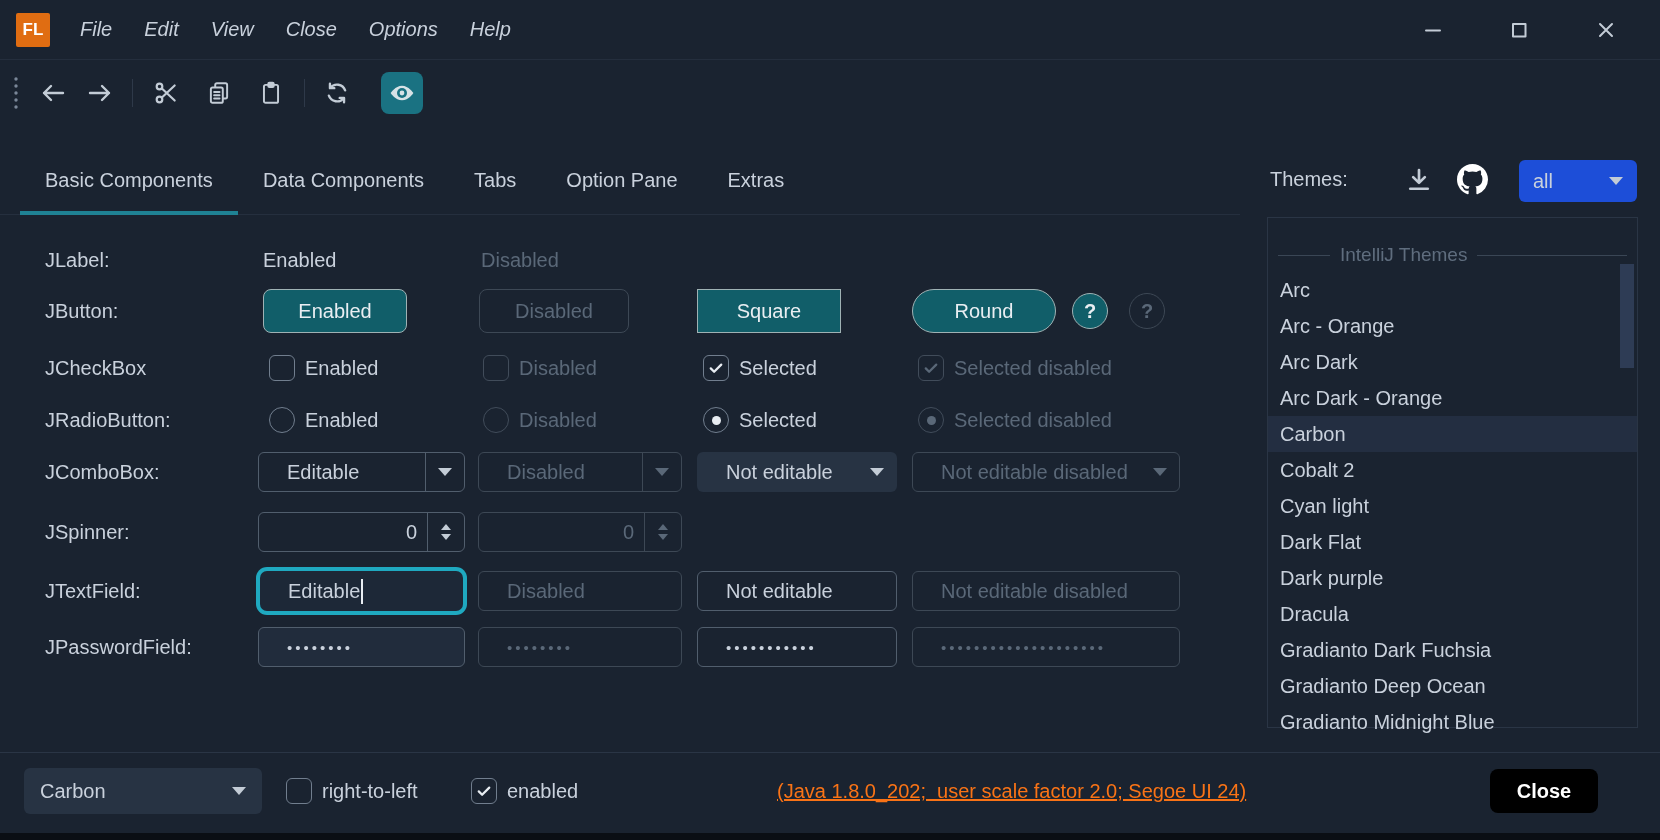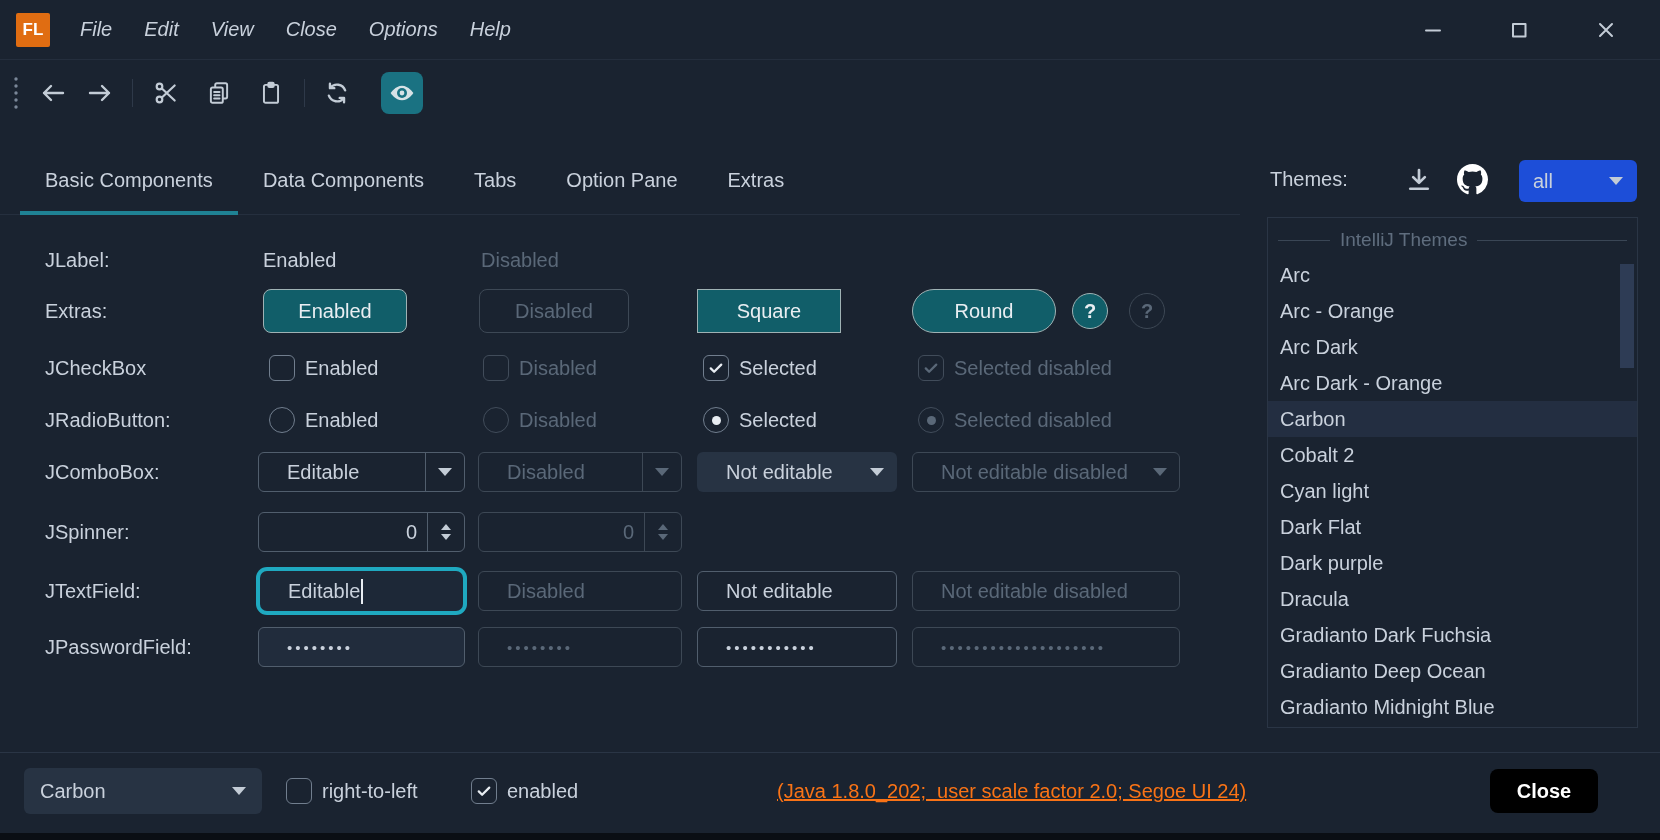--- a/index.html
+++ b/index.html
@@ -42,21 +42,21 @@
 
   .tri-down{width:0;height:0;border-left:7px solid transparent;border-right:7px solid transparent;border-top:8px solid #C3CCD6;}
   .tri-down.dim{border-top-color:#5A6878;}
   .tri-up-s{width:0;height:0;border-left:5px solid transparent;border-right:5px solid transparent;border-bottom:6px solid #C3CCD6;}
   .tri-down-s{width:0;height:0;border-left:5px solid transparent;border-right:5px solid transparent;border-top:6px solid #C3CCD6;}
   .dim .tri-up-s{border-bottom-color:#5A6878;}
   .dim .tri-down-s{border-top-color:#5A6878;}
 
   
   .themes-panel{position:absolute;left:1267px;top:217px;width:371px;height:511px;border:1px solid #2A3545;box-sizing:border-box;}
-  .list-header{height:34px;margin-top:5px;display:flex;align-items:center;gap:10px;padding:0 10px;color:#5F6D7E;font-size:19px;}
+  .list-header{height:34px;margin-top:20px;display:flex;align-items:center;gap:10px;padding:0 10px;color:#5F6D7E;font-size:19px;}
   .list-header::before{content:"";flex:0 0 52px;height:1px;background:#3A4655;}
   .list-header::after{content:"";flex:1;height:1px;background:#3A4655;}
   .list-item{height:36px;line-height:36px;padding-left:12px;}
   .list-item.selected{background:#232E41;}
   .scroll-thumb{position:absolute;right:3px;top:46px;width:14px;height:104px;background:#2E3C55;}
 
   
   .row{position:absolute;left:0;right:0;}
   .rowlabel{position:absolute;left:45px;line-height:30px;}
   .ctext{position:absolute;line-height:30px;}
@@ -277,21 +277,21 @@
   <div class="scroll-thumb"></div>
 </div>
 
 <div class="row" style="top:245px;height:30px">
   <span class="rowlabel">JLabel:</span>
   <span class="ctext p1">Enabled</span>
   <span class="ctext p2 disabled-t">Disabled</span>
 </div>
 
 <div class="row" style="top:289px;height:46px">
-  <span class="rowlabel" style="line-height:44px">Extras:</span>
+  <span class="rowlabel" style="line-height:44px">JButton:</span>
   <div class="btn fill" style="left:263px;width:144px">Enabled</div>
   <div class="btn off" style="left:479px;width:150px">Disabled</div>
   <div class="btn fill" style="left:697px;width:144px;border-radius:0">Square</div>
   <div class="btn fill" style="left:912px;width:144px;border-radius:22px">Round</div>
   <div class="help-btn" style="left:1072px;top:4px;background:#115E69;border:1.5px solid #9FB2B4;color:#E9EEF2">?</div>
   <div class="help-btn" style="left:1129px;top:4px;border:1.5px solid #3D4855;color:#5A6878">?</div>
 </div>
 
 <div class="row" style="top:355px;height:26px">
   <span class="rowlabel" style="line-height:26px">JCheckBox</span>

